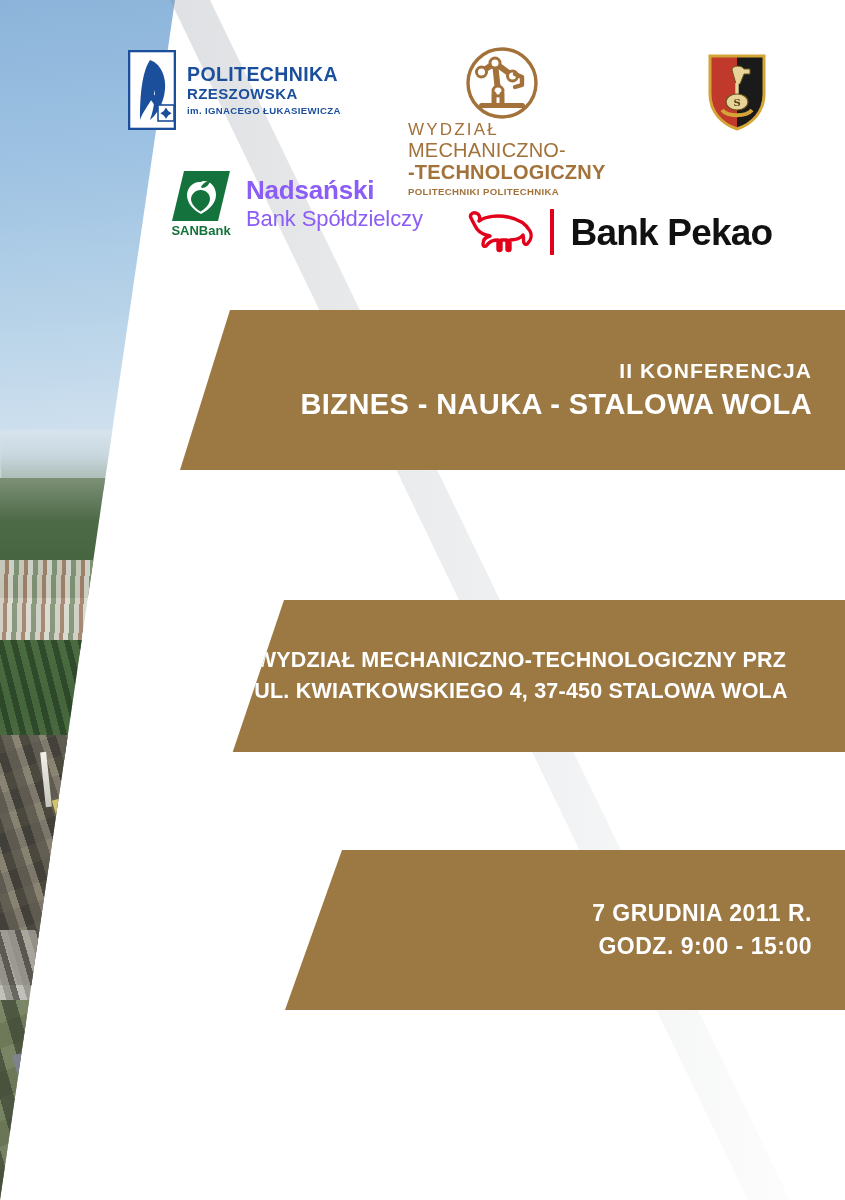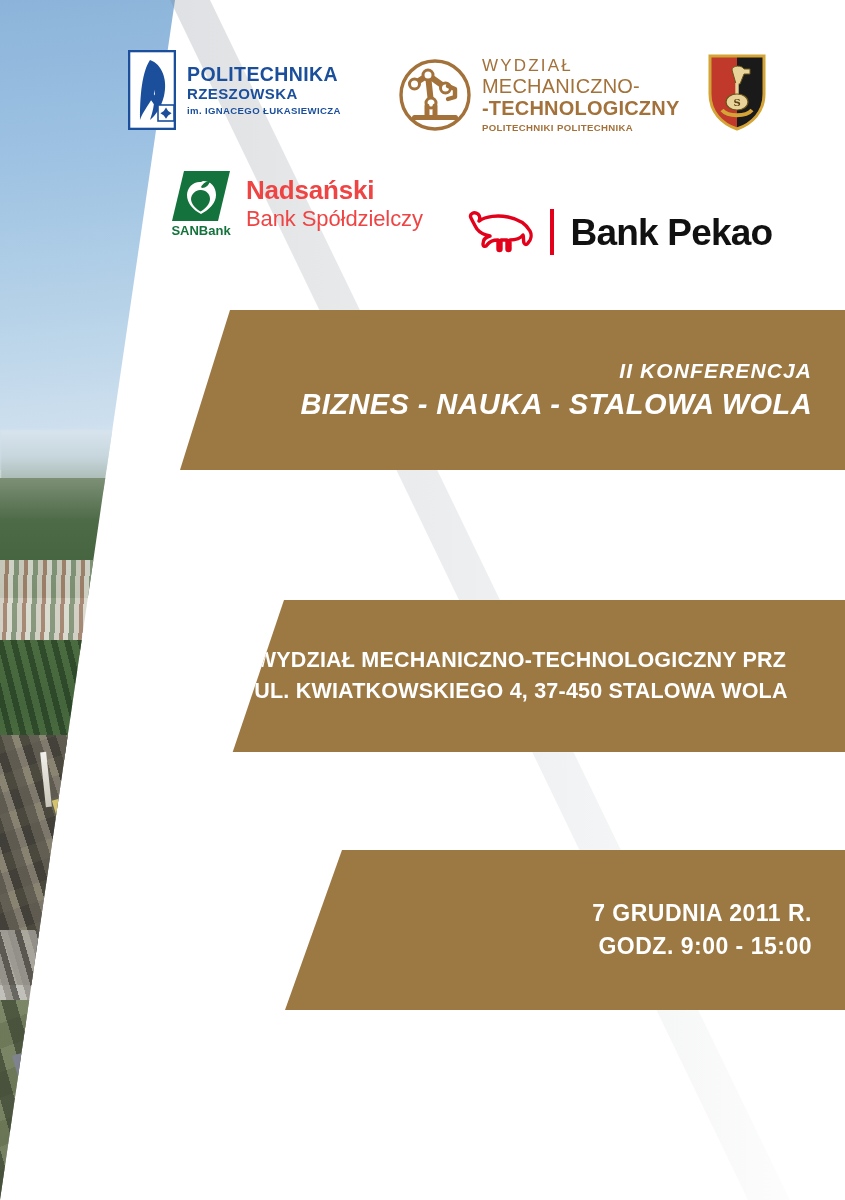--- a/index.html
+++ b/index.html
@@ -131,21 +131,20 @@
     display:flex;
     flex-direction:column;
     justify-content:center;
     align-items:flex-end;
     box-sizing:border-box;
   }
   #banner1{
     left:180px;top:310px;width:665px;height:160px;
     clip-path: polygon(50px 0, 665px 0, 665px 160px, 0 160px);
     padding:0 33px 0 0;
-    font-style:italic;
   }
   #banner2{
     left:230px;top:600px;width:615px;height:152px;
     clip-path: polygon(54px 0, 615px 0, 615px 160px, 0 160px);
     padding:0 33px 0 0;
     align-items:center;
   }
   #banner3{
     left:285px;top:850px;width:560px;height:160px;
     clip-path: polygon(57px 0, 560px 0, 560px 160px, 0 160px);
@@ -179,36 +178,36 @@
 
   
   #logo-prz{ left:128px; top:8px; }
   #logo-prz .mark{ width:48px;height:80px; }
   #logo-prz .txt{ margin-left:11px; color:#1b4f9c; }
   #logo-prz .t1{ font-size:19.5px;font-weight:700;letter-spacing:.4px;line-height:1.12; }
   #logo-prz .t2{ font-size:15px;font-weight:700;letter-spacing:.4px;line-height:1.12; }
   #logo-prz .t3{ font-size:9.6px;font-weight:700;letter-spacing:.35px;margin-top:2px; }
 
   
-  #logo-wmt{ left:398px; top:14px; }
+  #logo-wmt{ left:398px; top:4px;flex-direction:column; }
   #logo-wmt .mark{ width:74px;height:74px; }
   #logo-wmt .txt{ margin-left:10px; color:#a3713a; }
   #logo-wmt .w1{ font-size:17px;font-weight:400;letter-spacing:2.2px;line-height:1.12; }
   #logo-wmt .w2{ font-size:20px;font-weight:400;letter-spacing:.2px;line-height:1.1; }
   #logo-wmt .w3{ font-size:20px;font-weight:700;letter-spacing:.2px;line-height:1.1; }
   #logo-wmt .w4{ font-size:9.6px;font-weight:700;letter-spacing:.35px;margin-top:3px; }
 
   
   #logo-shield{ left:706px; top:8px; }
   #logo-shield .mark{ width:62px;height:82px; }
 
   
   #logo-san{ left:170px; top:4px; }
   #logo-san .mark{ width:66px;height:70px; }
-  #logo-san .txt{ margin-left:10px; color:#ef4444; }
+  #logo-san .txt{ margin-left:10px; color:#8b5cf6; }
   #logo-san .s1{ font-size:26px;font-weight:700;line-height:1.12;letter-spacing:-.2px; }
   #logo-san .s2{ font-size:22px;font-weight:400;line-height:1.15;letter-spacing:-.1px;margin-top:1px; }
 
   
   #logo-pekao{ left:460px; top:12px;margin-top:32px; }
   #logo-pekao .mark{ width:80px;height:46px; }
   #logo-pekao .bar{
     width:3.5px;height:46px;background:#e2001a;margin:0 17px 0 10px;
   }
   #logo-pekao .txt{ color:#111111; font-size:37px; font-weight:700; letter-spacing:-.8px; line-height:1; }

